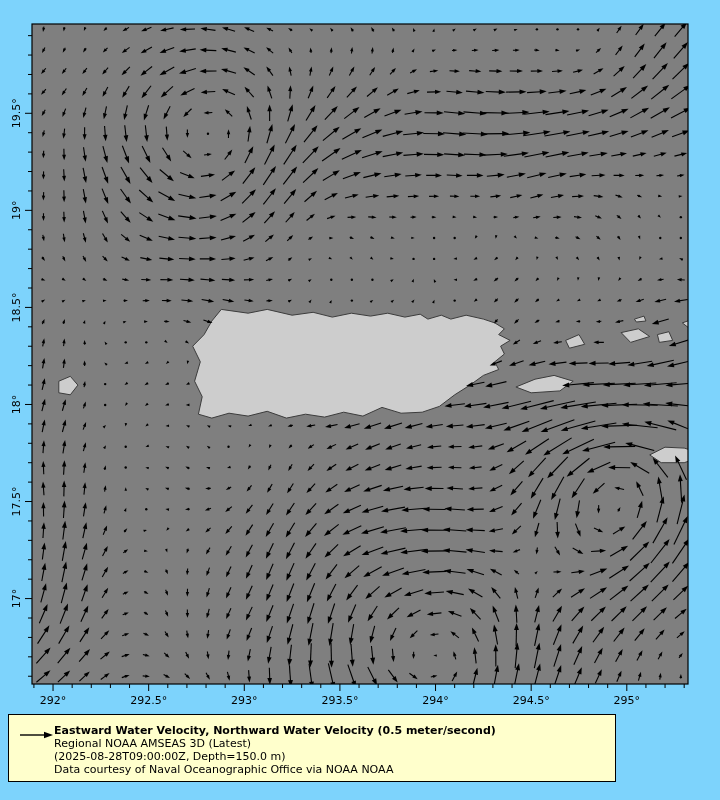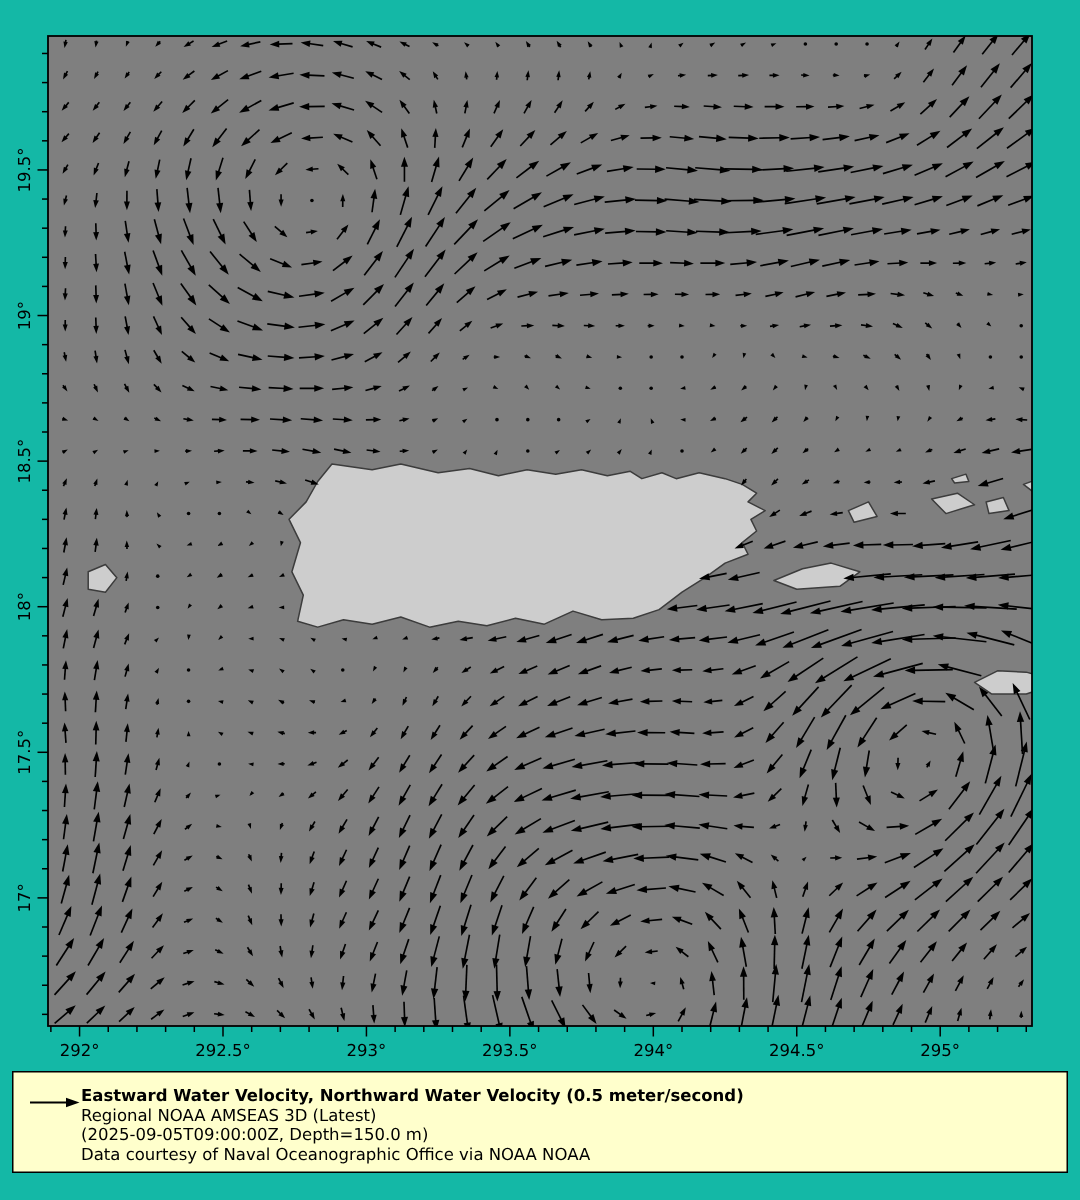--- a/index.html
+++ b/index.html
@@ -1,19 +1,19 @@
 <!DOCTYPE html>
 <html><head>
 <meta charset="utf-8">
 <style>
   html,body{margin:0;padding:0;background:#ffffff;}
-  #figure{position:relative;width:720px;height:800px;background:#14b8a6;overflow:hidden;
+  #figure{position:relative;width:720px;height:800px;background:#7dd3fc;overflow:hidden;
           font-family:"DejaVu Sans","Liberation Sans",sans-serif;}
   #map-svg{position:absolute;left:0;top:0;}
-  #legend{position:absolute;left:8px;top:714px;width:704px;height:68px;box-sizing:border-box;
+  #legend{position:absolute;left:8px;top:714px;width:608px;height:68px;box-sizing:border-box;
           border:1px solid #000;}
   #legend .legend-arrow{position:absolute;left:10px;top:15px;}
   #legend .legend-text{margin-left:45px;padding-top:9px;font-size:11px;line-height:13px;color:#000;}
   #legend .legend-title{font-weight:bold;}
 </style>
 </head>
 <body>
 
 <div id="figure">
   <svg id="map-svg" width="720" height="712">
@@ -1991,17 +1991,17 @@
       </g>
     </svg>
   <div id="legend" style="background: rgb(255, 255, 204); border-color: rgb(0, 0, 0);">
     <svg class="legend-arrow" width="36" height="10">
       <line x1="1" y1="5" x2="27" y2="5" stroke="#000" stroke-width="1.4"></line>
       <path d="M34,5 L25,1.8 L25,8.2 Z" fill="#000"></path>
     </svg>
     <div class="legend-text">
       <div class="legend-title">Eastward Water Velocity, Northward Water Velocity (0.5 meter/second)</div>
       <div>Regional NOAA AMSEAS 3D (Latest)</div>
-      <div>(2025-09-05T09:00:00Z, Depth=150.0 m)</div>
+      <div>(2025-08-28T09:00:00Z, Depth=150.0 m)</div>
       <div>Data courtesy of Naval Oceanographic Office via NOAA NOAA</div>
     </div>
   </div>
 </div>
 
 </body></html>

